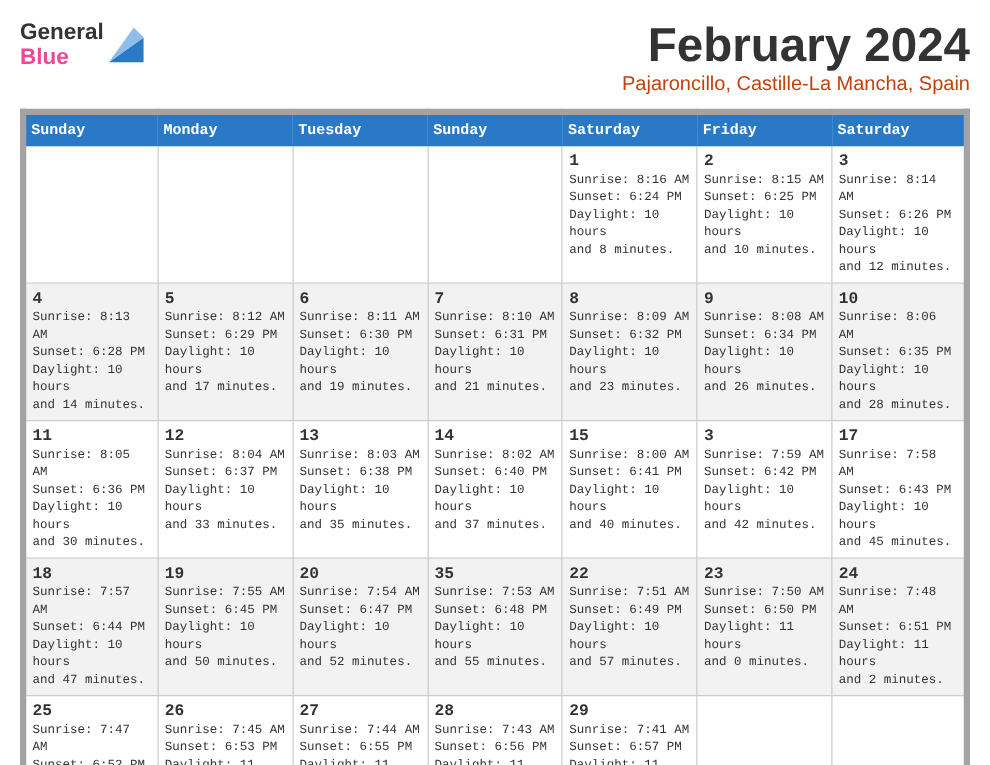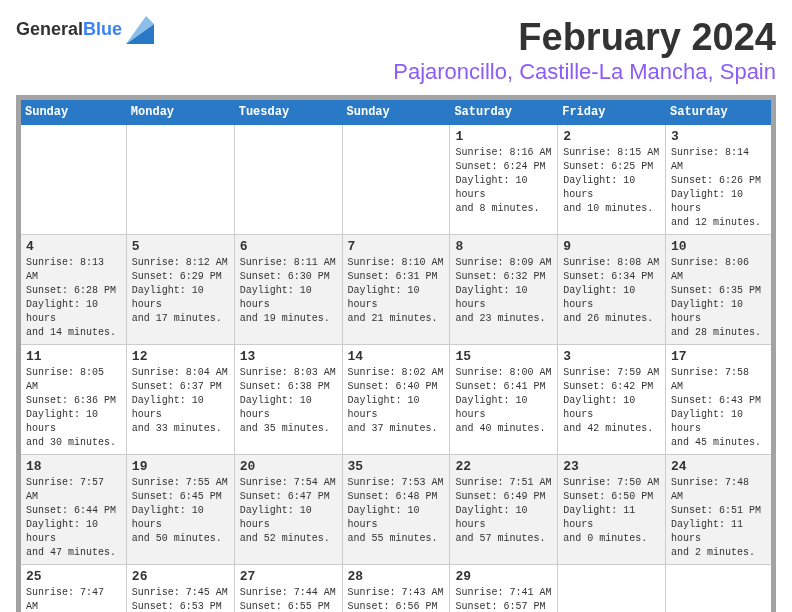--- a/index.html
+++ b/index.html
@@ -15,50 +15,50 @@
       justify-content: space-between;
       align-items: flex-start;
       margin-bottom: 10px;
     }
     .logo {
       display: flex;
       align-items: center;
     }
     .logo-text {
       display: flex;
-      flex-direction: row;
+      flex-direction: column;
       line-height: 1.1;
       justify-content: flex-end;
     }
     .logo-general {
       font-size: 18px;
       font-weight: bold;
       color: #333;
     }
     .logo-blue {
       font-size: 18px;
       font-weight: bold;
-      color: #3b82f6;
+      color: #ec4899;
     }
     .logo-icon {
       width: 28px;
       height: 28px;
       margin-left: 4px;
     }
     .title-block {
       text-align: right;
     }
     .month-title {
       font-size: 38px;
       font-weight: bold;
       color: #333;
     }
     .location-title {
-      font-size: 22px;
-      color: #8b5cf6;
+      font-size: 16px;
+      color: #c2410c;
     }
     .calendar {
       width: 100%;
       border-collapse: collapse;
       border: 5px solid #a3a3a3;
       font-family: Liberation Mono, monospace;
     }
     .calendar th {
       background: #2979c7;
       color: #fff;

